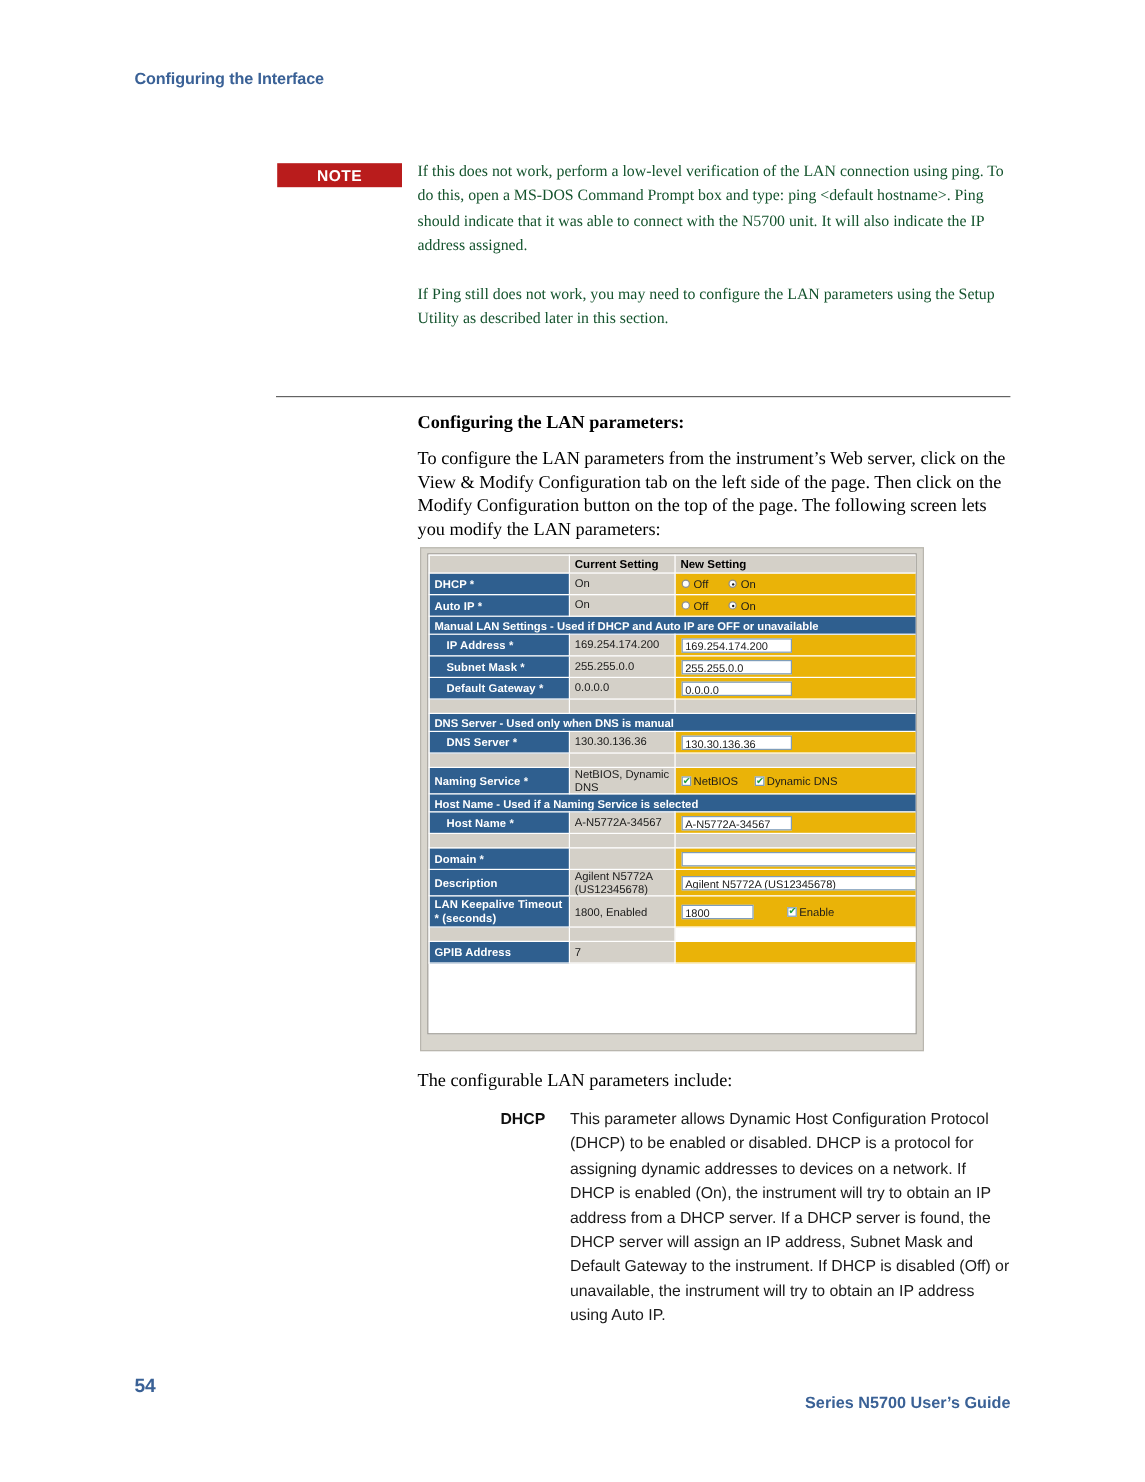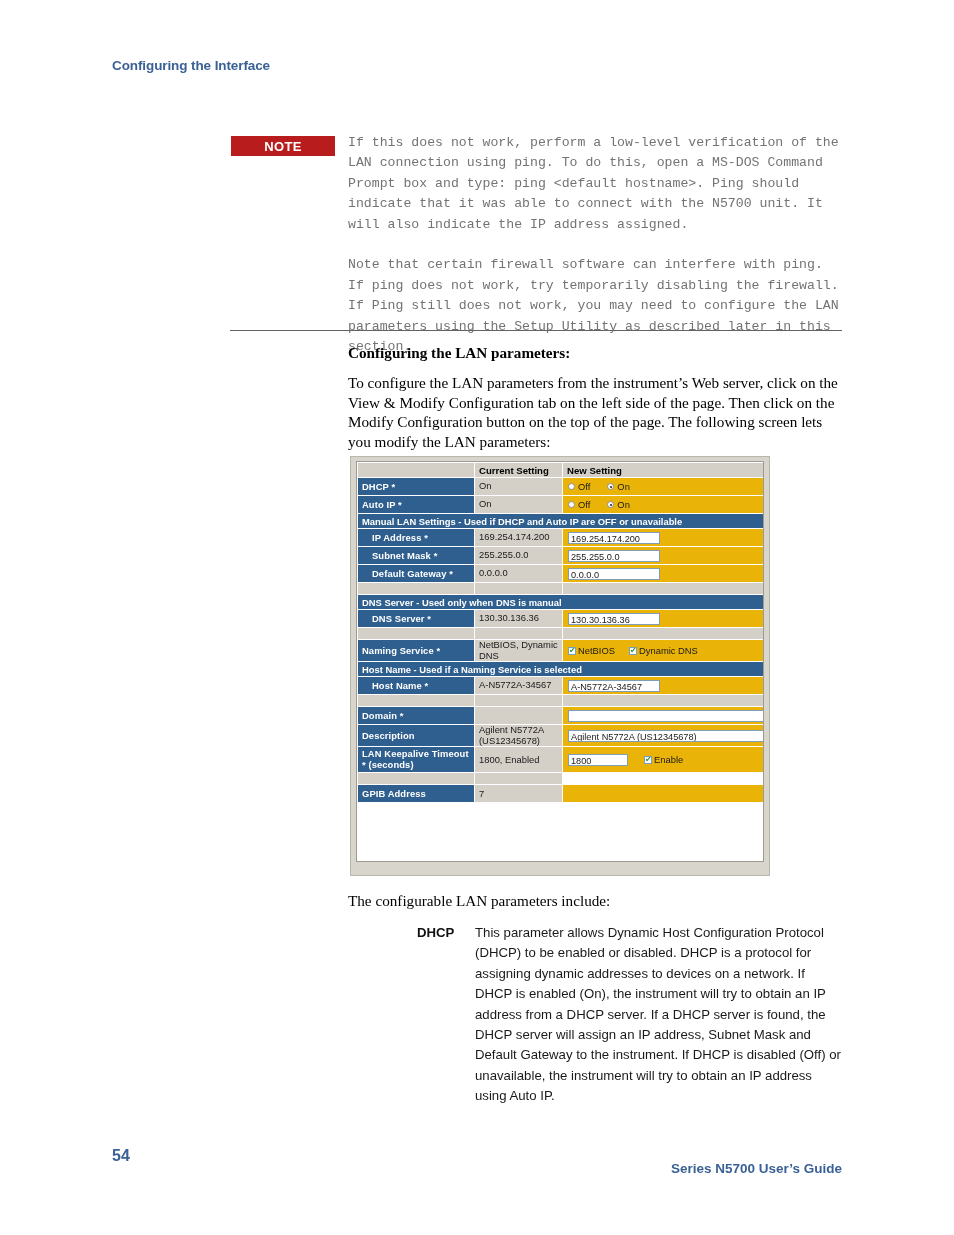--- a/index.html
+++ b/index.html
@@ -42,24 +42,24 @@
     letter-spacing: 0.4px;
     display: flex;
     align-items: center;
     justify-content: center;
   }
   .note-body {
     position: absolute;
     left: 348px;
     top: 133px;
     width: 496px;
-    font-family: Liberation Mono, monospace;
+    font-family: Liberation Serif, serif;
     font-size: 13.2px;
     line-height: 20.4px;
-    color: #737373;
+    color: #14532d;
   }
   .note-body p { margin: 0; }
   .note-body p + p { margin-top: 20.4px; }
   .note-body .tight + .tight { margin-top: 0; }
 
   
   .hr {
     position: absolute;
     left: 230px;
     top: 330px;
@@ -219,21 +219,21 @@
     box-sizing: border-box; position: relative; flex: none;
   }
   .chk.on::after {
     content: "✔";
     position: absolute; left: 0px; top: -2px;
     font-size: 8px; line-height: 10px; color: #1d9b3a;
     font-family: "DejaVu Sans", sans-serif;
   }
   .chk-label { font-size: 9.4px; color: #1a1a1a; }
 
-  .keep-wrap { display: flex; align-items: center; gap: 16px; }
+  .keep-wrap { display: flex; align-items: center; gap: 28px; }
 
   
   .def-term {
     position: absolute;
     left: 417px;
     top: 925px;
     font-family: "Liberation Sans", sans-serif;
     font-weight: bold;
     font-size: 13.2px;
     color: #111;
@@ -270,21 +270,20 @@
   }
 </style>
 </head>
 <body>
 
 <div class="running-head">Configuring the Interface</div>
 
 <div class="note-tag">NOTE</div>
 <div class="note-body">
   <p>If this does not work, perform a low-level verification of the LAN connection using ping. To do this, open a MS-DOS Command Prompt box and type: ping &lt;default hostname&gt;. Ping should indicate that it was able to connect with the N5700 unit. It will also indicate the IP address assigned.</p>
-  <p class="tight">Note that certain firewall software can interfere with ping. If ping does not work, try temporarily disabling the firewall.</p>
   <p class="tight">If Ping still does not work, you may need to configure the LAN parameters using the Setup Utility as described later in this section.</p>
 </div>
 
 <div class="hr"></div>
 
 <div class="sec-head">Configuring the LAN parameters:</div>
 <div class="para-serif" id="intro-para">To configure the LAN parameters from the instrument’s Web server, click on the View &amp; Modify Configuration tab on the left side of the page. Then click on the Modify Configuration button on the top of the page. The following screen lets you modify the LAN parameters:</div>
 
 <div class="figure">
   <div class="figure-inner">

